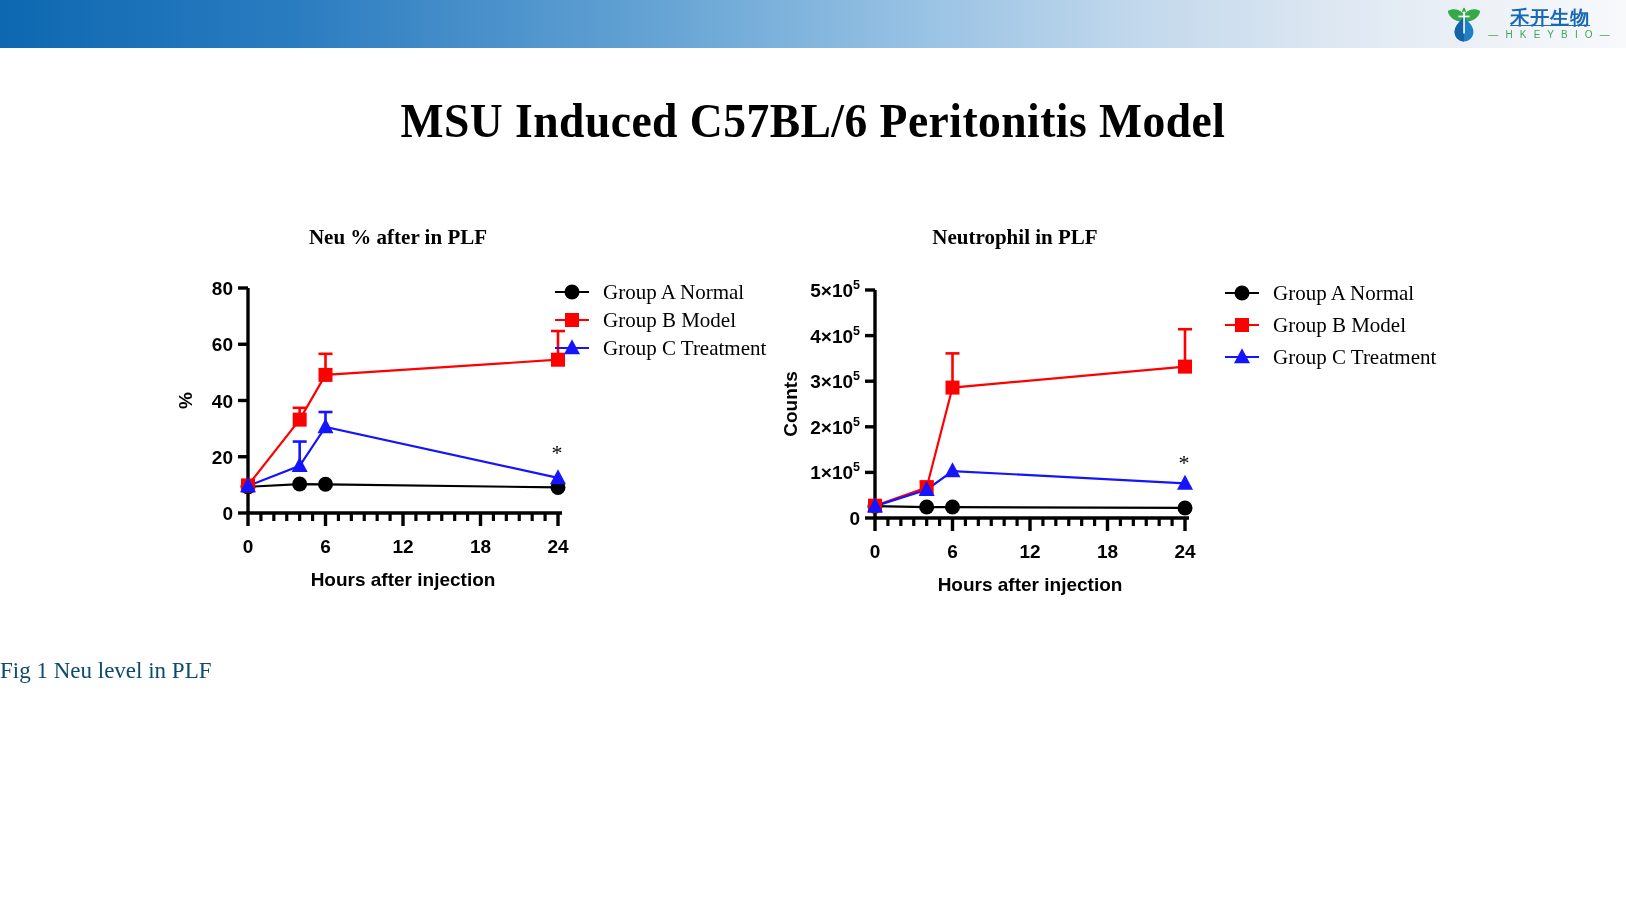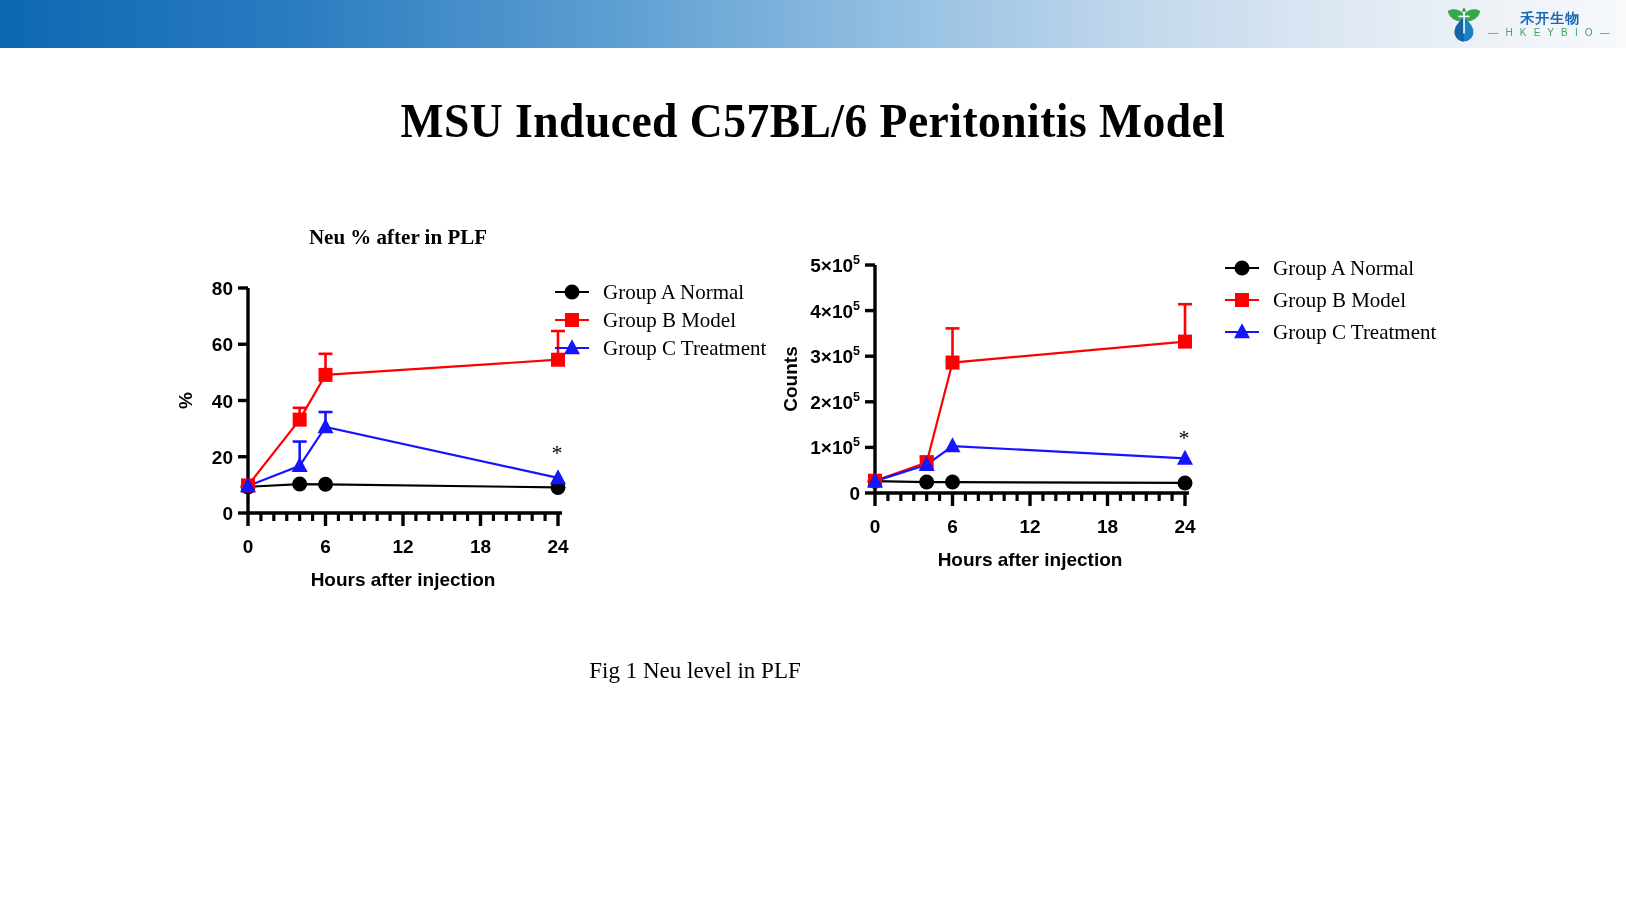--- a/index.html
+++ b/index.html
@@ -43,23 +43,24 @@
   #logo-text-block {
     display: flex;
     flex-direction: column;
     align-items: center;
     justify-content: center;
     line-height: 1;
   }
   .logo-cn {
     font-family: "DejaVu Sans", sans-serif;
     font-weight: bold;
-    font-size: 14px;
+    font-size: 19px;
     color: #1769b5;
     letter-spacing: 1px;
+    text-decoration: underline;
   }
   .logo-en {
     font-family: "Liberation Sans", sans-serif;
     font-size: 10px;
     color: #3fa65c;
     letter-spacing: 2.2px;
     margin-top: 3px;
     white-space: nowrap;
   }
 
@@ -95,24 +96,24 @@
   }
   #panel-left .panel-title  { width: 420px; margin-left: 18px; }
   #panel-right .panel-title { width: 420px; margin-left: 30px; }
 
   
   #figure-caption {
     position: absolute;
     left: 0;
     top: 658px;
     width: 1390px;
-    text-align: center;
+    text-align: left;
     font-family: "Liberation Serif", serif;
     font-size: 23px;
-    color: #000000;
+    color: #0c4a6e;
   }
 
   svg { display: block; }
   text { font-family: "Liberation Sans", sans-serif; }
   .tick-label {
     font-weight: bold;
     font-size: 19px;
     fill: #000;
   }
   .axis-title {
@@ -236,20 +237,21 @@
         <rect x="395" y="63" width="14" height="14" fill="#ff0000" stroke="none"></rect>
         <text x="433" y="77" class="legend-label">Group B Model</text>
         <line x1="385" y1="98" x2="419" y2="98" stroke="#1414ff" stroke-width="2.2"></line>
         <polygon points="402,89.3 394,104.3 410,104.3" fill="#1414ff" stroke="none"></polygon>
         <text x="433" y="105" class="legend-label">Group C Treatment</text>
       </g>
   </svg>
 </div>
 
 <div class="panel" id="panel-right">
+  <div class="panel-title">Neutrophil in PLF</div>
   <svg width="700" height="380" viewBox="0 0 700 380">
     <g id="right-plot">
         <line x1="100" y1="268" x2="100" y2="40" stroke="#000" stroke-width="3.4"></line>
         <line x1="100" y1="268" x2="414" y2="268" stroke="#000" stroke-width="3.4"></line>
         <line x1="90" y1="268" x2="100" y2="268" stroke="#000" stroke-width="3.4"></line>
         <text x="85" y="275" text-anchor="end" class="tick-label">0</text>
         <line x1="90" y1="222.4" x2="100" y2="222.4" stroke="#000" stroke-width="3.4"></line>
         <text x="85" y="229.4" text-anchor="end" class="tick-label">1×10<tspan dy="-8" class="sup">5</tspan></text>
         <line x1="90" y1="176.8" x2="100" y2="176.8" stroke="#000" stroke-width="3.4"></line>
         <text x="85" y="183.8" text-anchor="end" class="tick-label">2×10<tspan dy="-8" class="sup">5</tspan></text>

